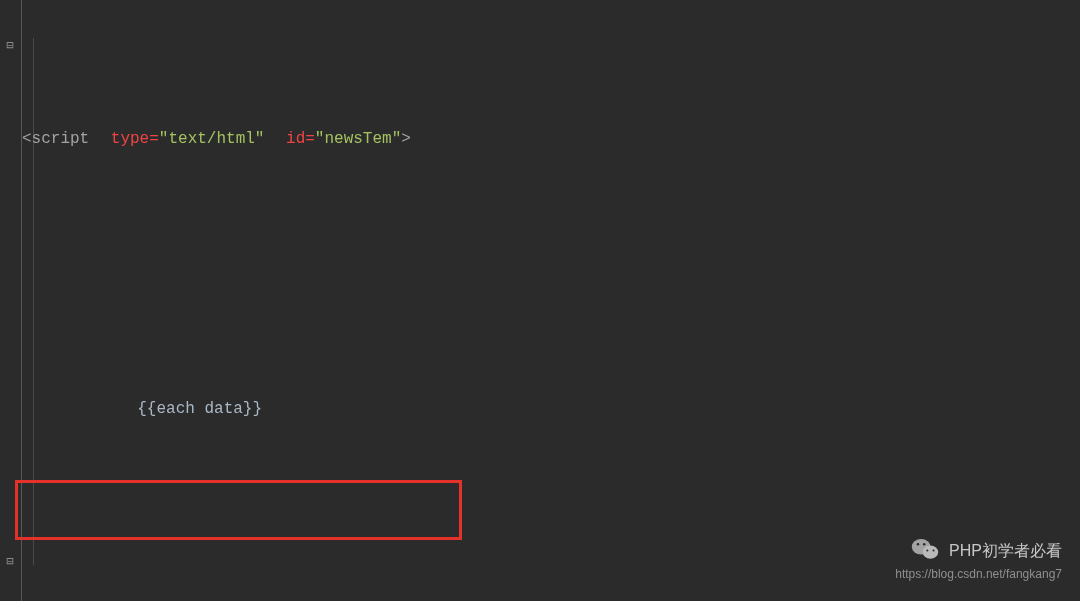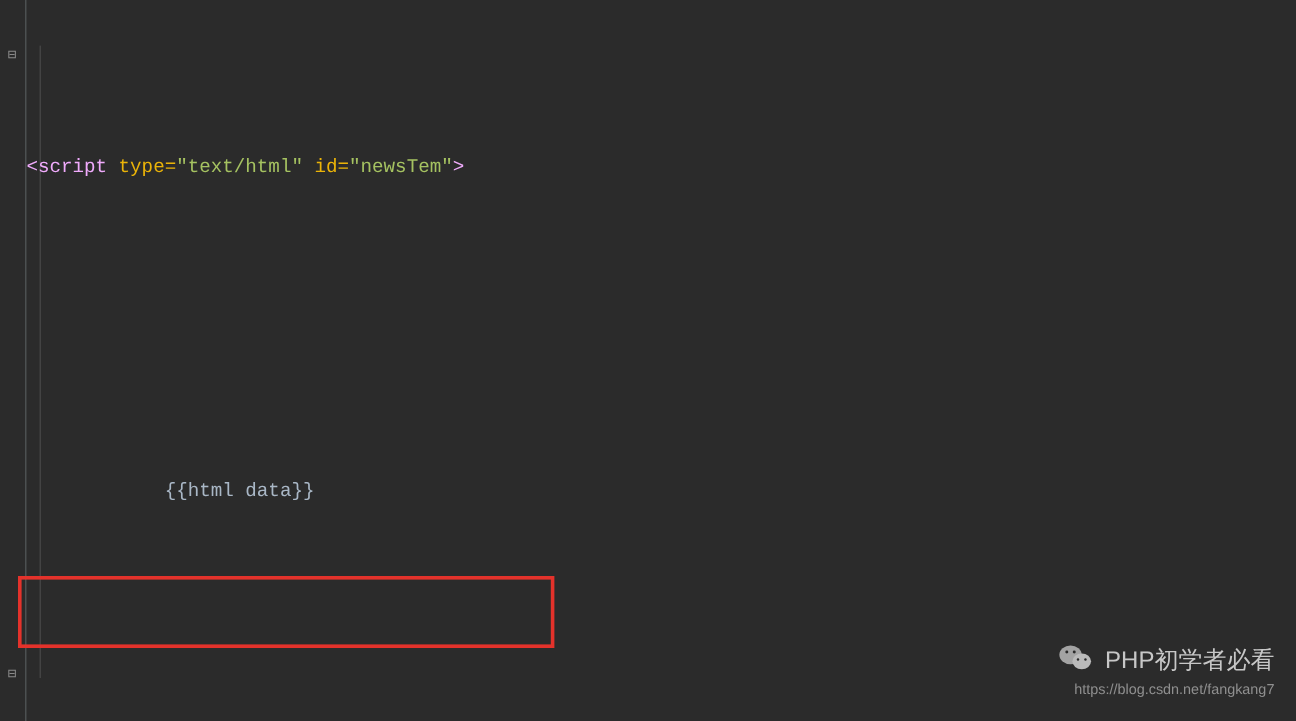--- a/index.html
+++ b/index.html
@@ -44,22 +44,22 @@
   .code-area {
     position: absolute;
     left: 22px;
     top: 4px;
     right: 0;
     white-space: pre;
     line-height: 30px;
   }
   .line { height: 30px; }
   .c-comment { color: #808080; }
-  .c-tag     { color: #f0abfc; }
-  .c-attr    { color: #eab308; }
+  .c-tag     { color: #a3a3a3; }
+  .c-attr    { color: #ef4444; margin-left: 12px; }
   .c-str     { color: #a5c261; }
   .c-text    { color: #a9b7c6; }
 
   .highlight-box {
     position: absolute;
     border: 3px solid #e4322b;
     box-sizing: border-box;
     pointer-events: none;
   }
 
@@ -67,21 +67,21 @@
     position: absolute;
     right: 18px;
     bottom: 20px;
     text-align: right;
     color: #d8d8d8;
     opacity: 0.9;
     pointer-events: none;
     font-family: -apple-system, "Helvetica Neue", Arial, sans-serif;
   }
   .watermark .wm-title {
-    font-size: 20px;
+    font-size: 16px;
     font-weight: 500;
     display: inline-block;
     vertical-align: middle;
   }
   .watermark .wm-sub {
     font-size: 12px;
     color: #9a9a9a;
     margin-top: 2px;
   }
   .wm-icon {
@@ -112,21 +112,21 @@
   <div class="guide"></div>
 
   <div class="code-area">
     
     
     <div class="line"><span class="c-tag">&lt;script </span><span class="c-attr">type=</span><span class="c-str">"text/html"</span><span class="c-attr"> id=</span><span class="c-str">"newsTem"</span><span class="c-tag">&gt;</span></div>
     
     <div class="line"><span></span></div>
     
     
-    <div class="line">            <span class="c-text">{{html data}}</span></div>
+    <div class="line">            <span class="c-text">{{each data}}</span></div>
     
     
     
     
     
     
     
     
     
     

